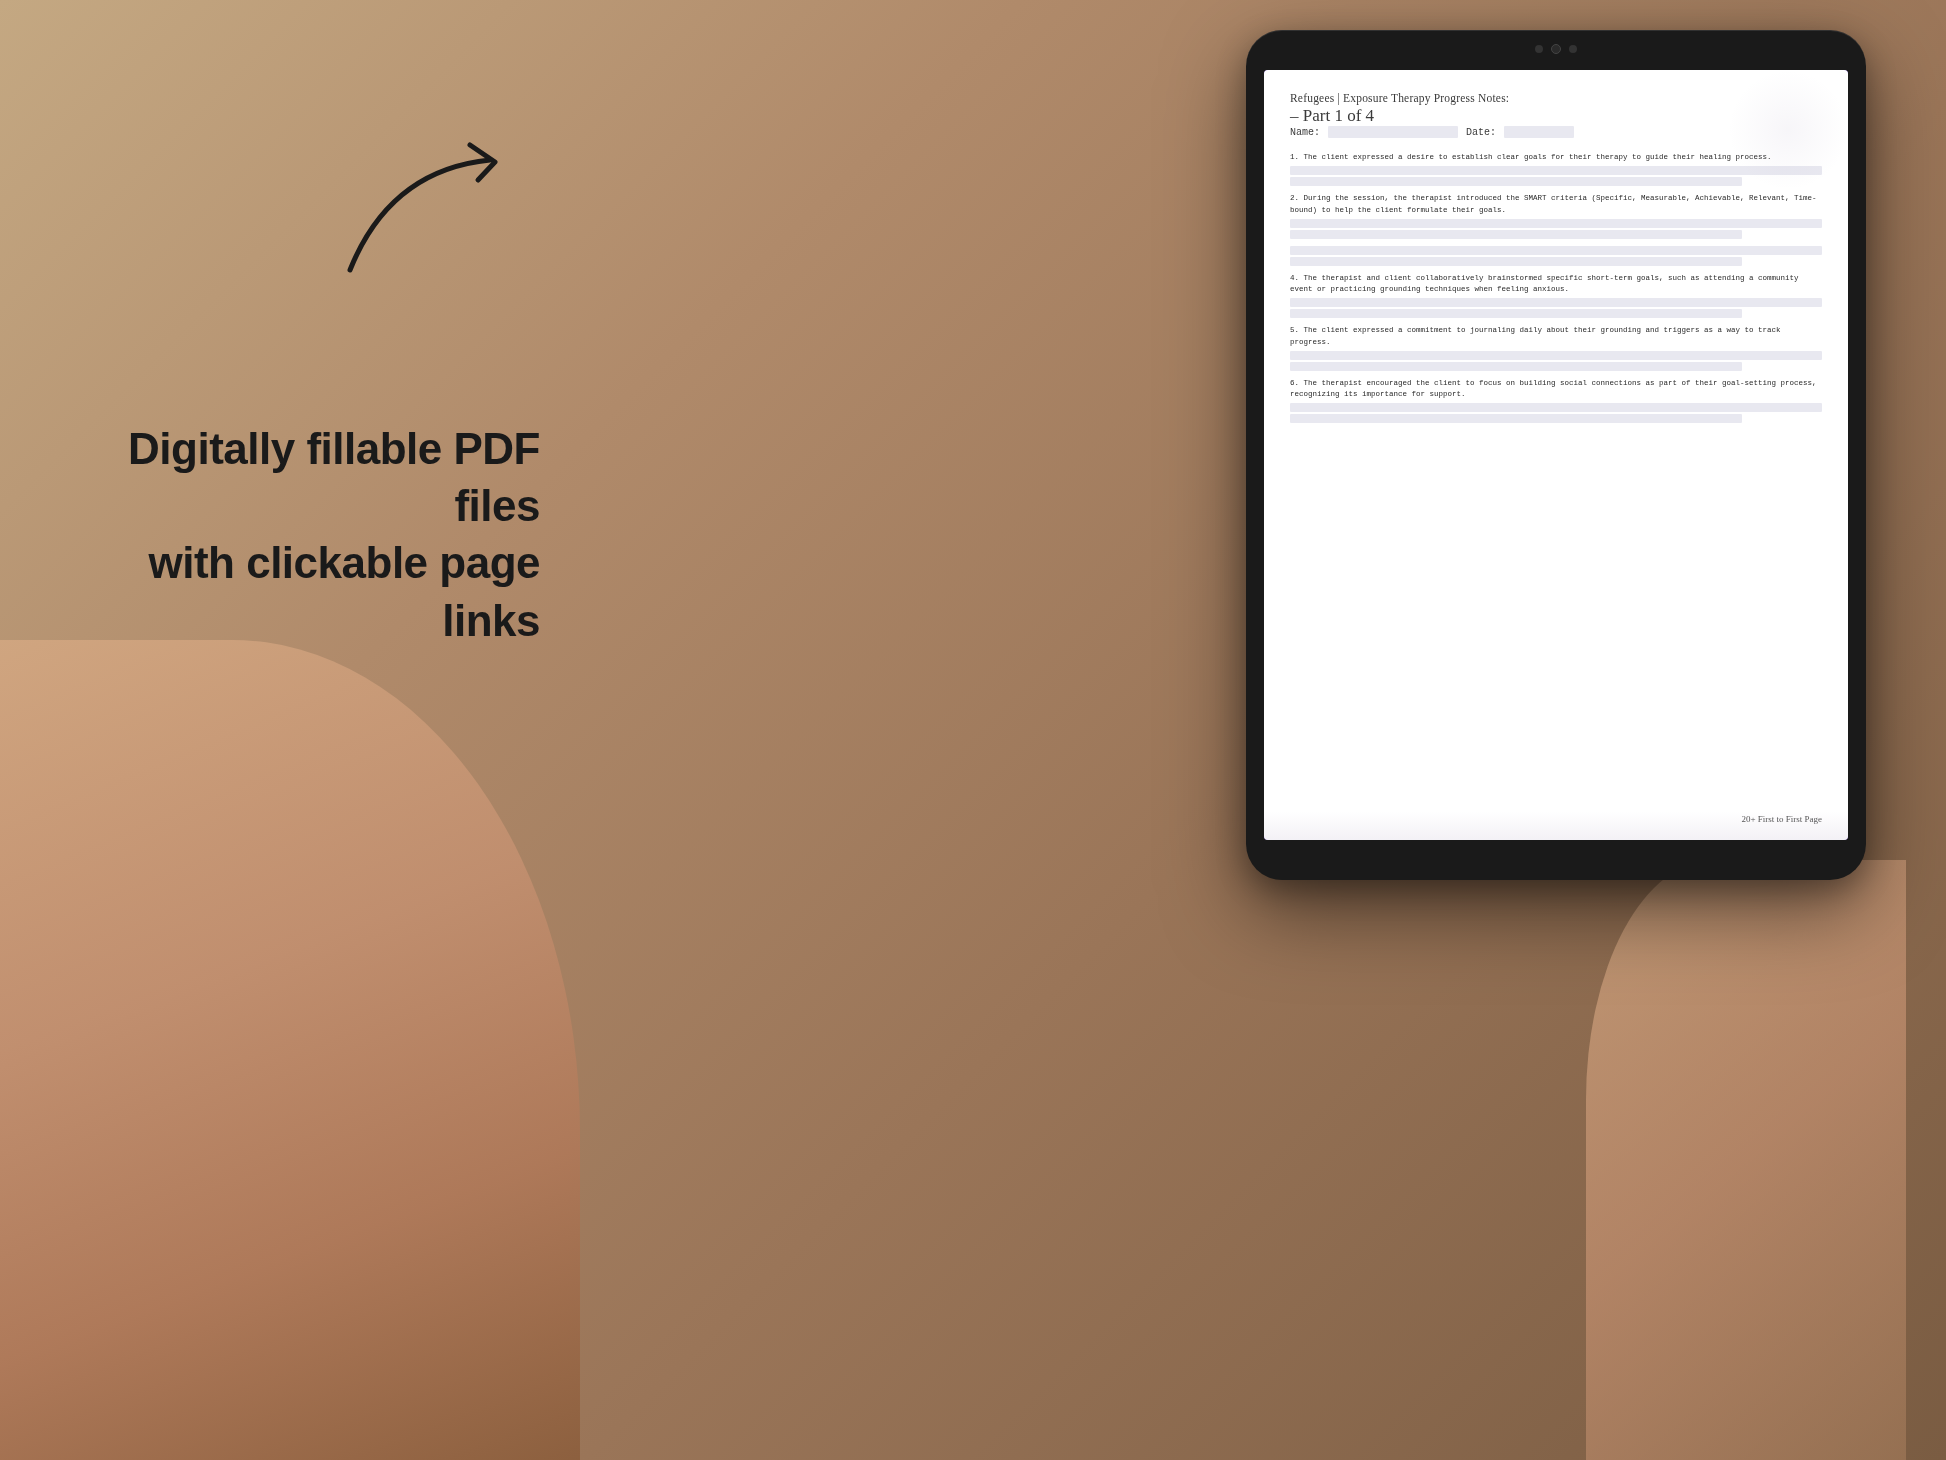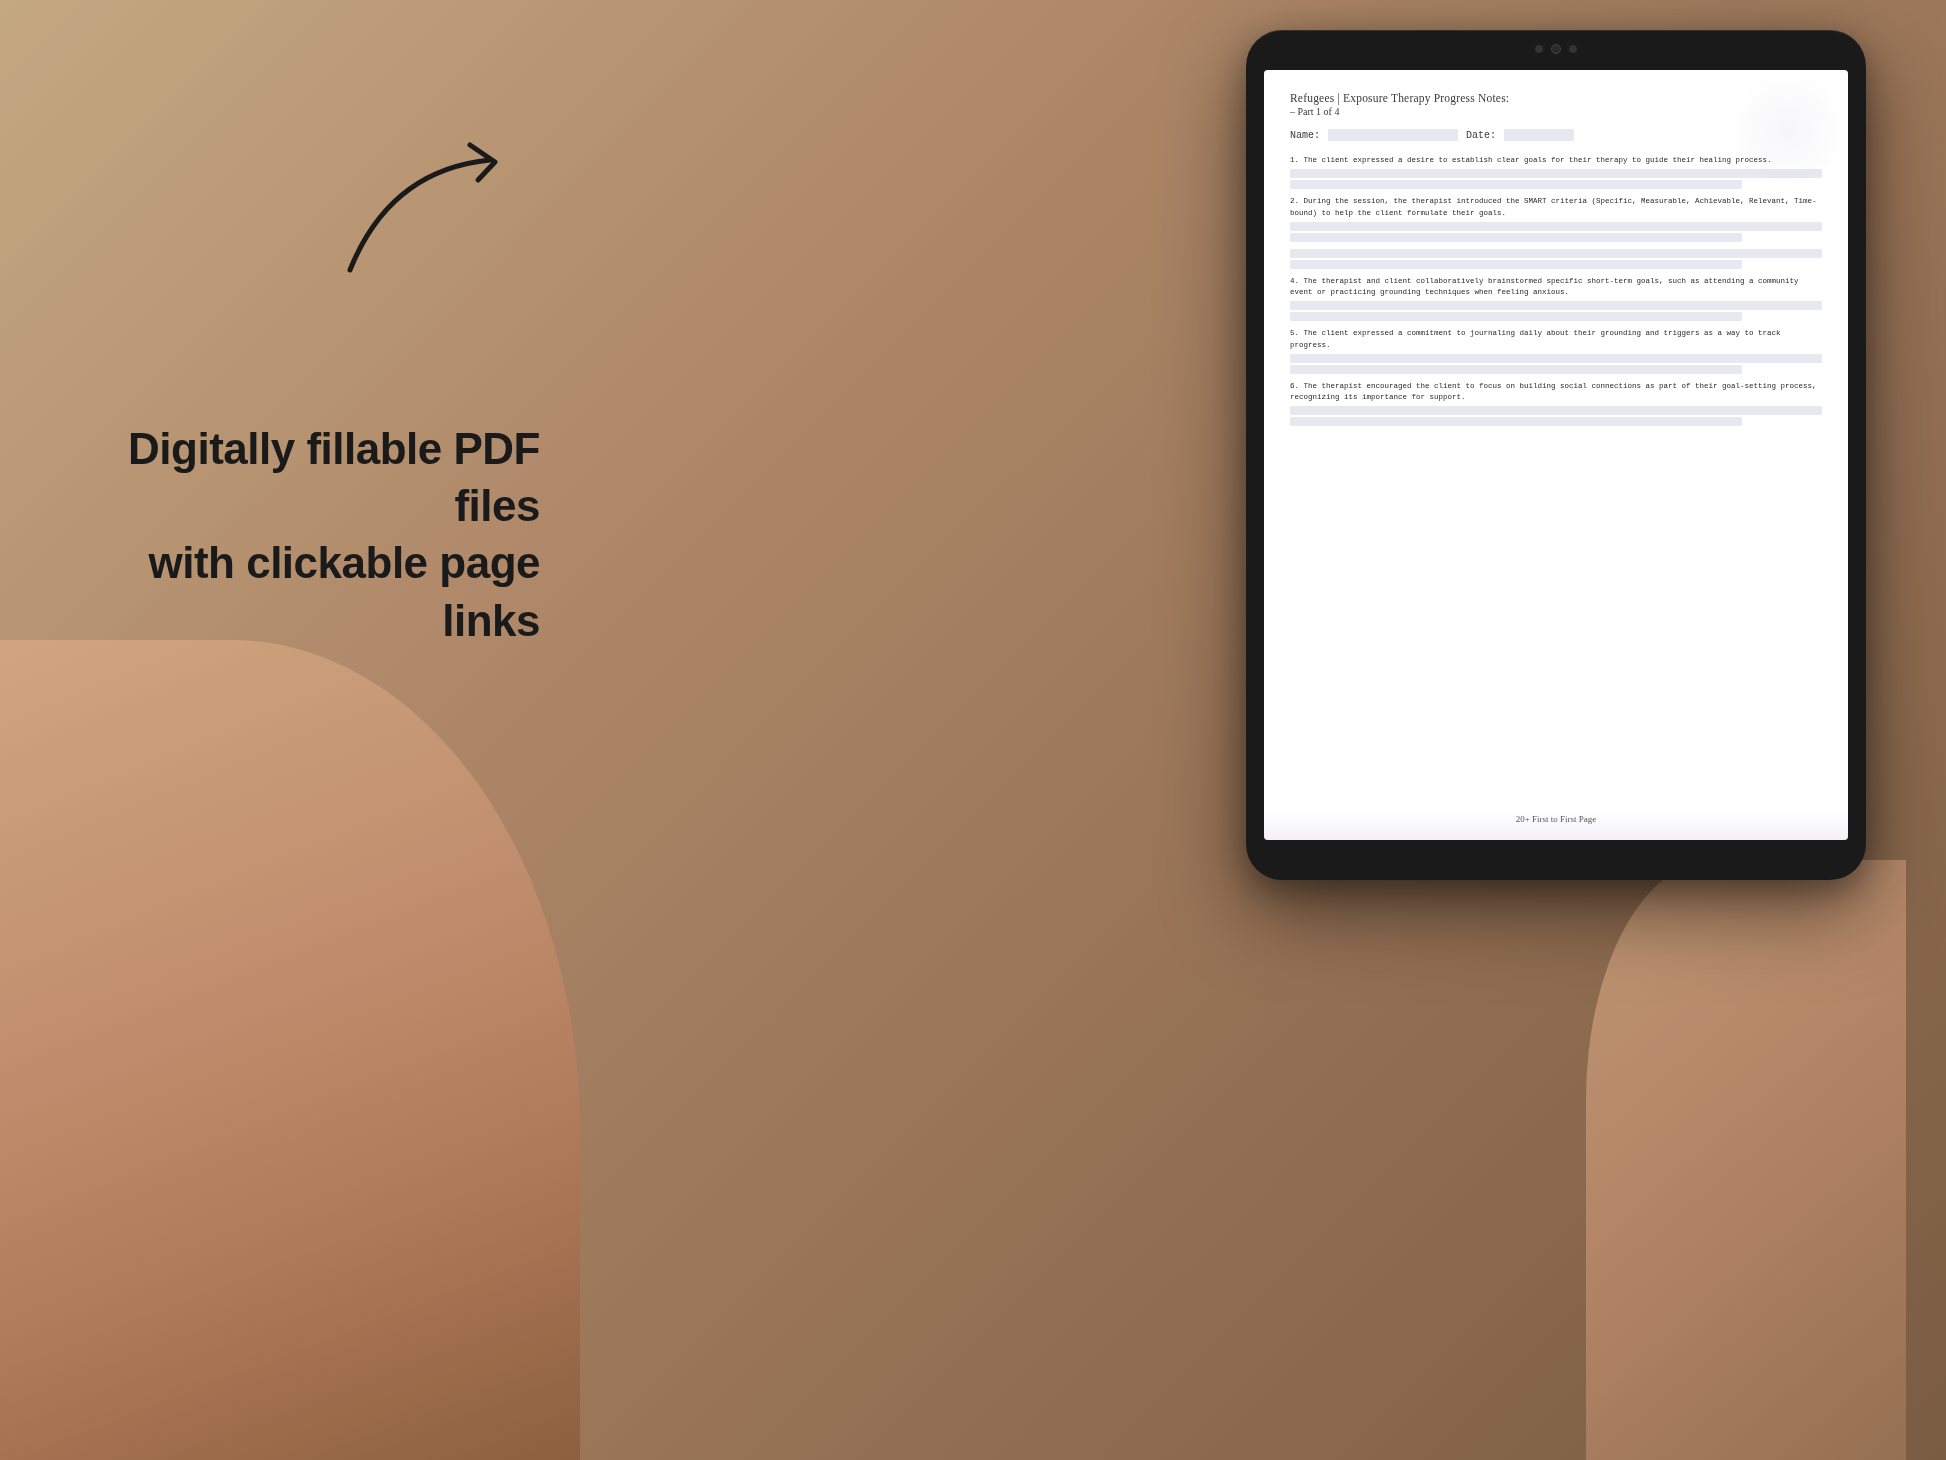--- a/index.html
+++ b/index.html
@@ -135,23 +135,22 @@
       font-family: Georgia, serif;
       font-size: 11.5px;
       color: #3a3a3a;
       font-weight: normal;
       margin-bottom: 2px;
       letter-spacing: 0.2px;
     }
 
     .pdf-subtitle {
       font-family: Georgia, serif;
-      font-size: 10px;
+      font-size: 17px;
       color: #3a3a3a;
-      margin-bottom: 12px;
     }
 
     
     .pdf-fields-row {
       display: flex;
       align-items: center;
       gap: 8px;
       margin-bottom: 14px;
     }
 
@@ -202,21 +201,21 @@
     }
 
     .pdf-line-short {
       width: 85%;
     }
 
     
     .pdf-footer {
       margin-top: auto;
       display: flex;
-      justify-content: center;
+      justify-content: flex-end;
       align-items: center;
       padding-top: 6px;
     }
 
     .pdf-page-num {
       font-family: Georgia, serif;
       font-size: 9px;
       color: #555;
     }
 

